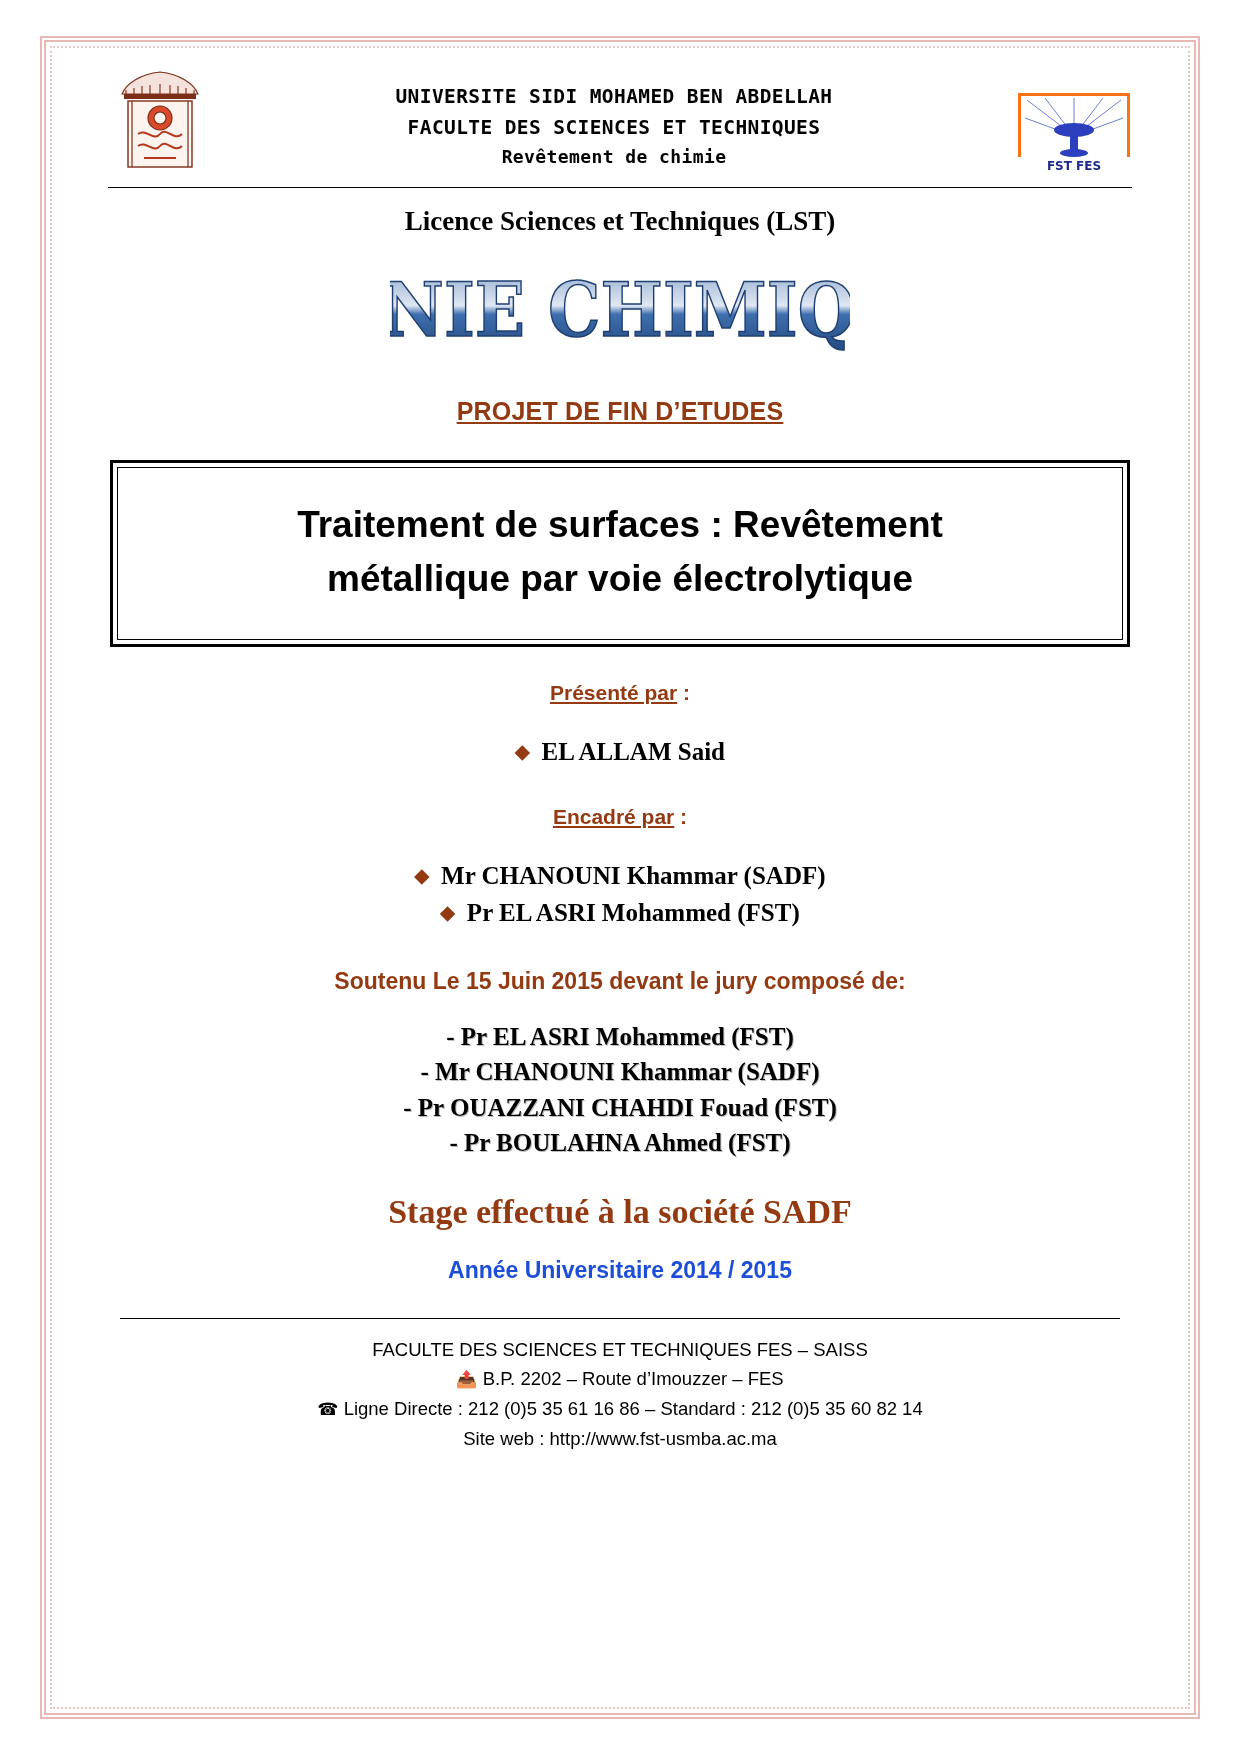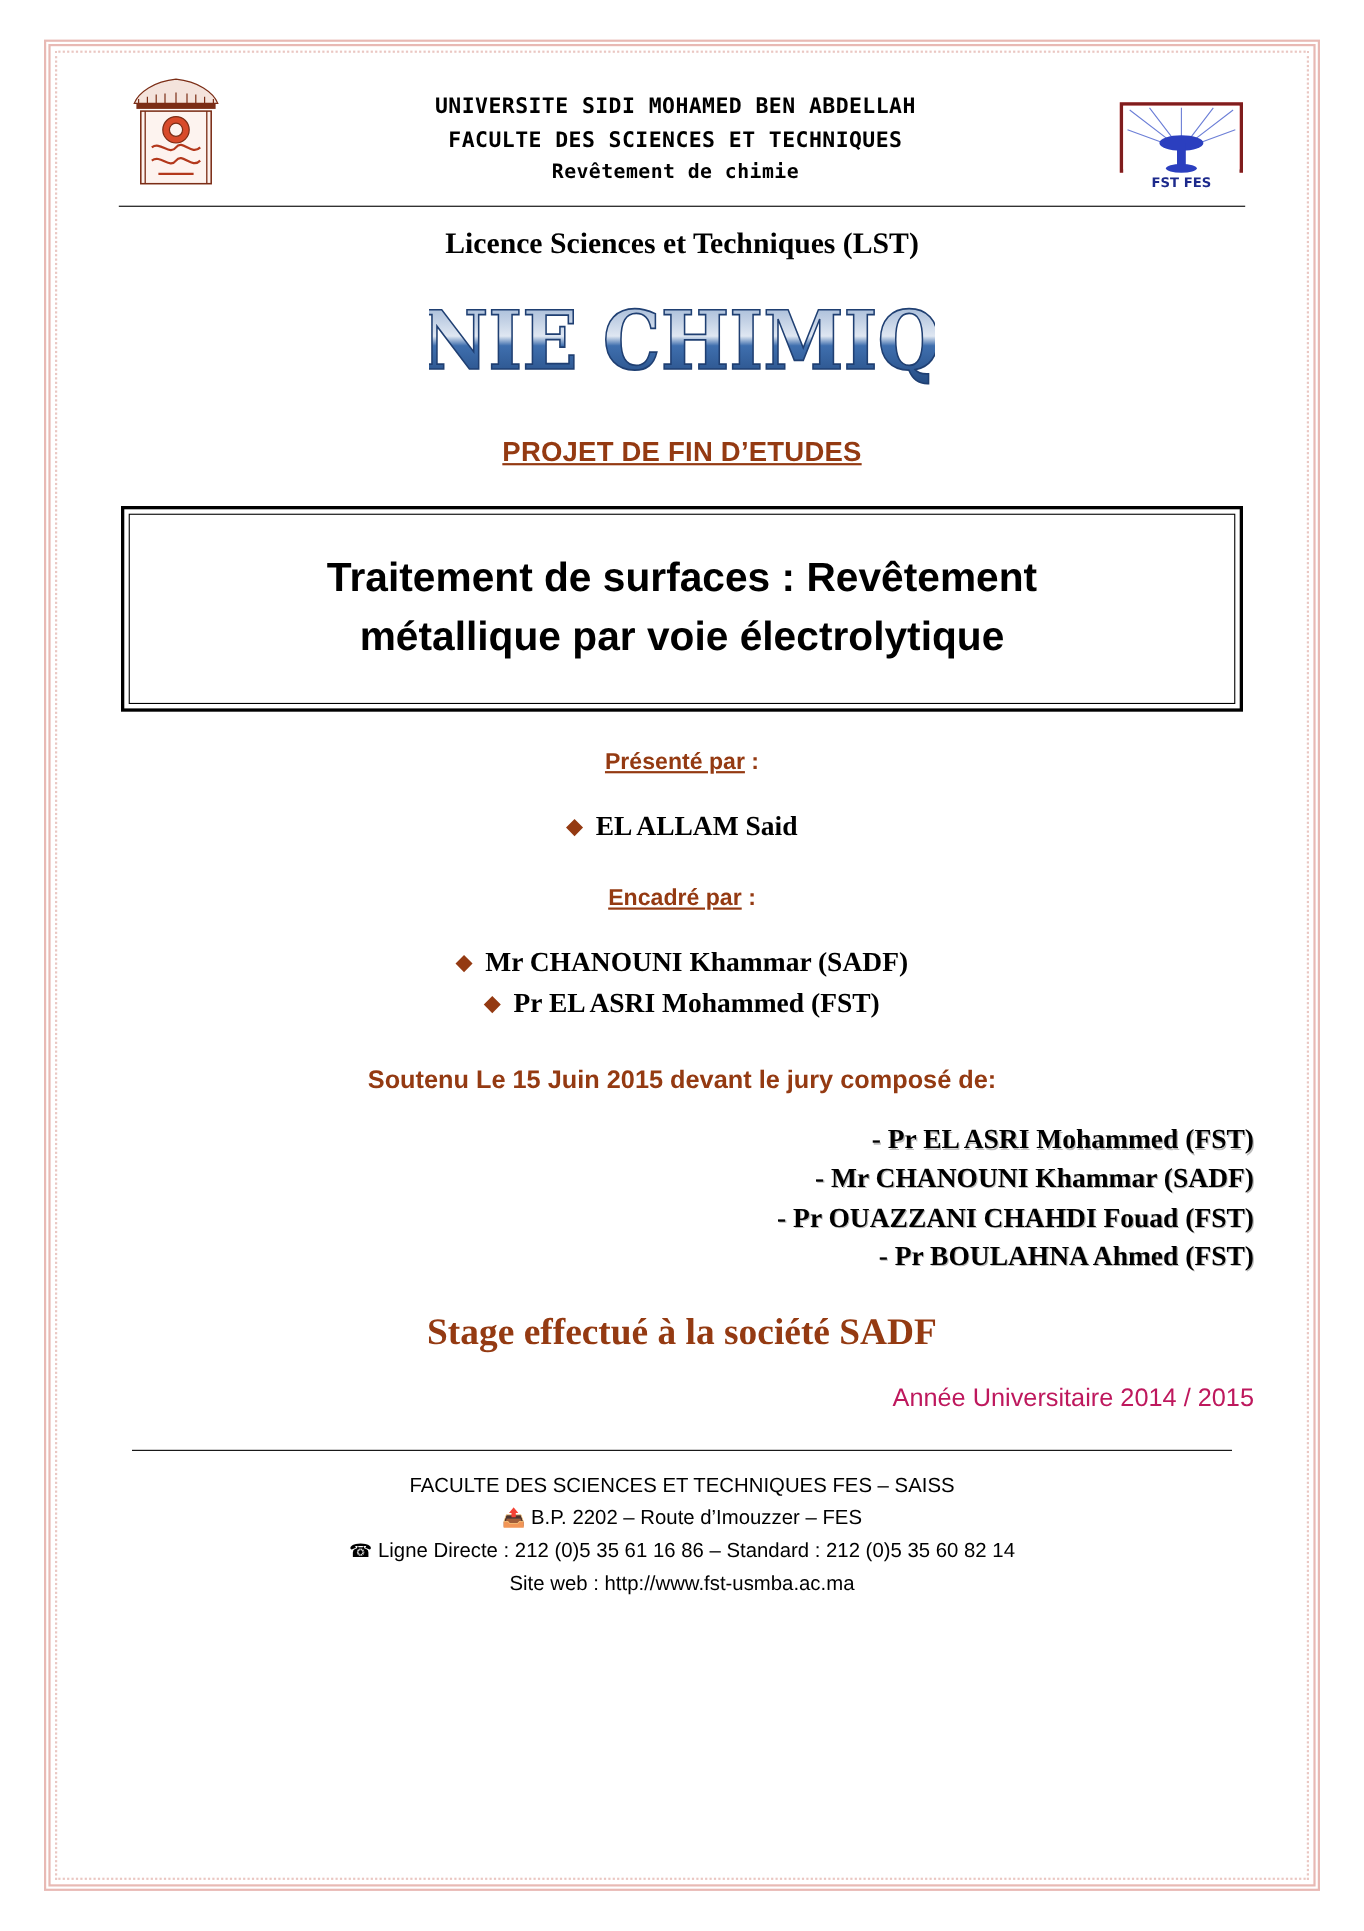--- a/index.html
+++ b/index.html
@@ -70,22 +70,22 @@
     padding-top: 12px;
   }
   .header-titles .line3 {
     font-size: 18px;
   }
 
   .logo-right {
     width: 112px;
     height: 64px;
     flex: 0 0 112px;
-    border: 3px solid #7f1d1d;
-    background: #fca5a5;
+    border: 3px solid #f97316;
+    background: #eab308;
     position: relative;
     box-sizing: border-box;
     margin-top: 8px;
   }
 
   .rule {
     border: none;
     border-top: 1.5px solid #000;
     margin: 14px 8px 0 8px;
   }
@@ -172,45 +172,45 @@
     margin-top: 36px;
     font-size: 23px;
     font-weight: bold;
     color: #943a12;
   }
 
   .jury {
     margin: 24px 0 0 0;
     padding: 0;
     list-style: none;
-    text-align: right;
+    text-align: center;
   }
   .jury li {
     font-family: "Liberation Serif", serif;
     font-size: 25px;
     font-weight: bold;
     color: #000;
     line-height: 1.42;
     text-shadow: 1px 1px 0 #bdbdbd;
   }
 
   .stage {
     text-align: center;
     margin-top: 32px;
     font-family: "Liberation Serif", serif;
     font-size: 34px;
     font-weight: bold;
     color: #943a12;
   }
   .annee {
-    text-align: right;
+    text-align: center;
     margin-top: 26px;
     font-size: 23px;
-    font-weight: normal;
-    color: #be185d;
+    font-weight: bold;
+    color: #1d4ed8;
   }
 
   .rule-bottom {
     border: none;
     border-top: 1.5px solid #000;
     margin: 34px 20px 0 20px;
   }
 
   .footer {
     text-align: center;

